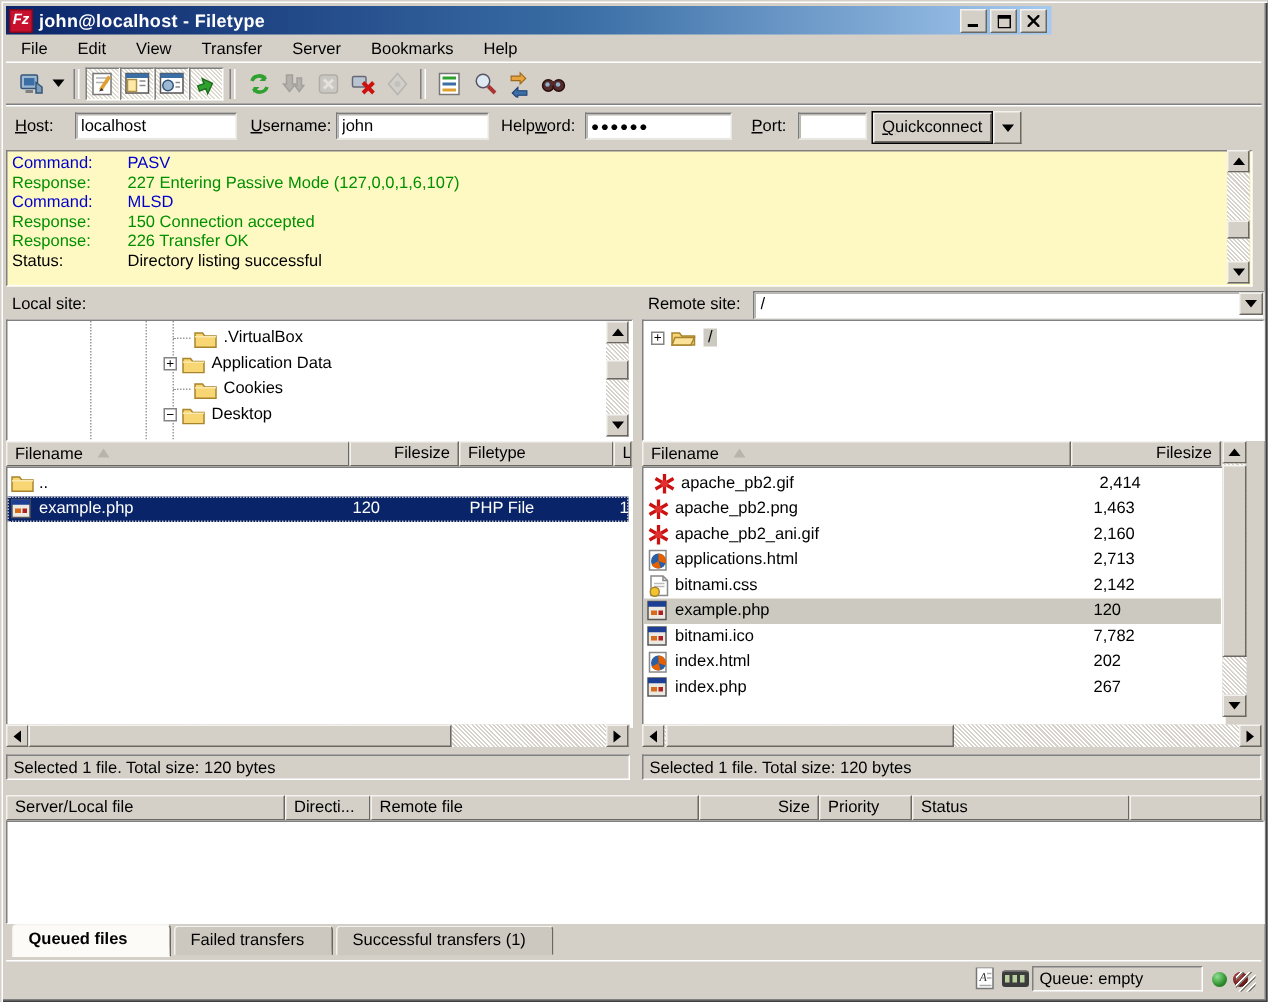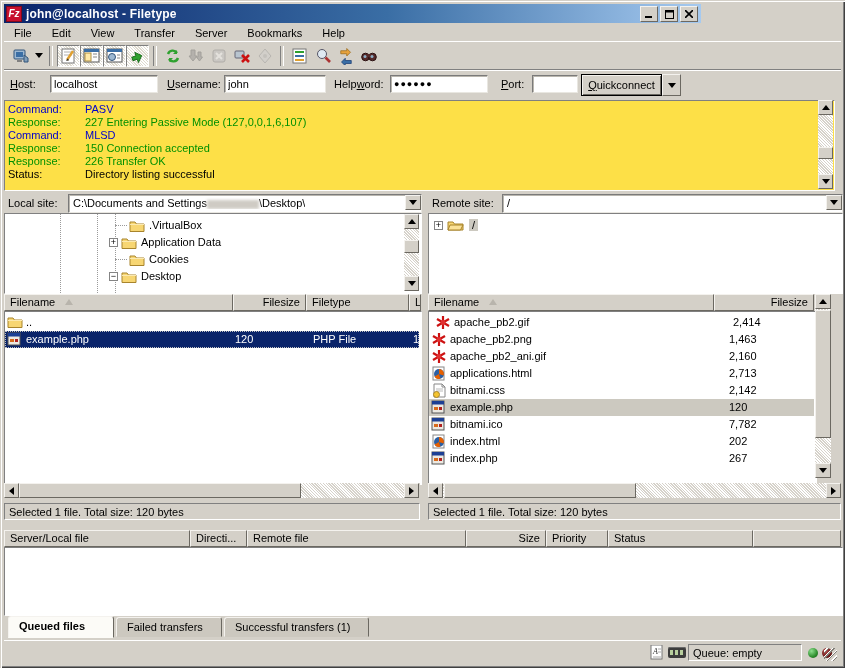--- a/index.html
+++ b/index.html
@@ -28,21 +28,21 @@
   .tsep{width:2px;height:20px;margin:0 4px;border-left:1px solid #808080;border-right:1px solid #fff;}
   .ddarrow{width:13px;height:22px;display:flex;align-items:center;justify-content:center;}
   
   .qc{left:4px;top:69px;width:837px;height:28px;border-top:1px solid #808080;box-shadow:0 1px 0 #fff inset;}
   .qc .lbl{position:absolute;top:8px;}
   .qc input{position:absolute;top:5px;height:14px;font:11px "Liberation Sans",sans-serif;padding:1px 3px;outline:none;}
   .u{text-decoration:underline;}
   .qcbtn{position:absolute;top:4px;left:577px;width:79px;height:20px;font-size:11px;display:flex;align-items:center;justify-content:center;border:1px solid #000;box-shadow:inset 1px 1px 0 #f4f2ee, inset -1px -1px 0 #6b6861;background:#d4d0c8;}
   .qcdd{position:absolute;top:4px;left:658px;width:17px;height:20px;}
   
-  .log{left:4px;top:100px;width:829px;height:89px;background:#fde047;}
+  .log{left:4px;top:100px;width:829px;height:89px;background:#fef9c3;}
   .logline{position:absolute;left:3px;white-space:nowrap;}
   .logline .llabel{display:inline-block;width:77px;}
   .lcommand{color:#0000cc;}
   .lresponse{color:#009000;}
   .lstatus{color:#000;}
   
   .sb{background:#d4d0c8;position:absolute;}
   .sbtn{position:absolute;width:15px;height:15px;border:1px solid;border-color:#f4f2ee #6b6861 #6b6861 #f4f2ee;background:#d4d0c8;box-sizing:border-box;display:flex;align-items:center;justify-content:center;}
   .strack{position:absolute;background-image:repeating-linear-gradient(45deg,#fff 0 1px,#d6d2ca 1px 2px);}
   .sthumb{position:absolute;border:1px solid;border-color:#f4f2ee #6b6861 #6b6861 #f4f2ee;background:#d4d0c8;box-sizing:border-box;}
@@ -269,26 +269,20 @@
         <div class="tri up"></div>
       </div>
     <div class="strack" style="top:15px;left:0;width:15px;height:59px"></div>
     <div class="sthumb" style="top:47px;left:0;width:15px;height:12px"></div>
     <div class="sbtn" style="bottom:0">
         <div class="tri down"></div>
       </div>
   </div>
 
   <span class="abs sitelabel" style="left:8px">Local site:</span>
-  <div class="combo" style="left:68px;width:352px">
-    <span class="ctext"><span>C:\Documents and Settings</span><span class="redact"></span><span>\Desktop\</span></span>
-    <div class="cbtn">
-        <div class="tri down"></div>
-      </div>
-  </div>
 
   <div class="abs tree sunken" style="left:4px;top:213px;width:416px;height:79px">
     <div class="guide" style="left:55px;top:0;height:79px"></div>
     <div class="guide" style="left:92px;top:0;height:79px"></div>
     <div class="guide" style="left:110px;top:0;height:79px"></div>
     <div class="trow" style="left:112px;top:3px">
       <div class="hguide" style="left:-2px;top:8px;width:12px"></div>
       <svg width="16" height="13" style="margin-left:12px">
           <path d="M1 3 h5 l1.5 2 H15 v7.5 H1z" fill="#f7d673" stroke="#a8842c"></path>
           <path d="M1 5.5 H15" stroke="#fbe9b0"></path>

